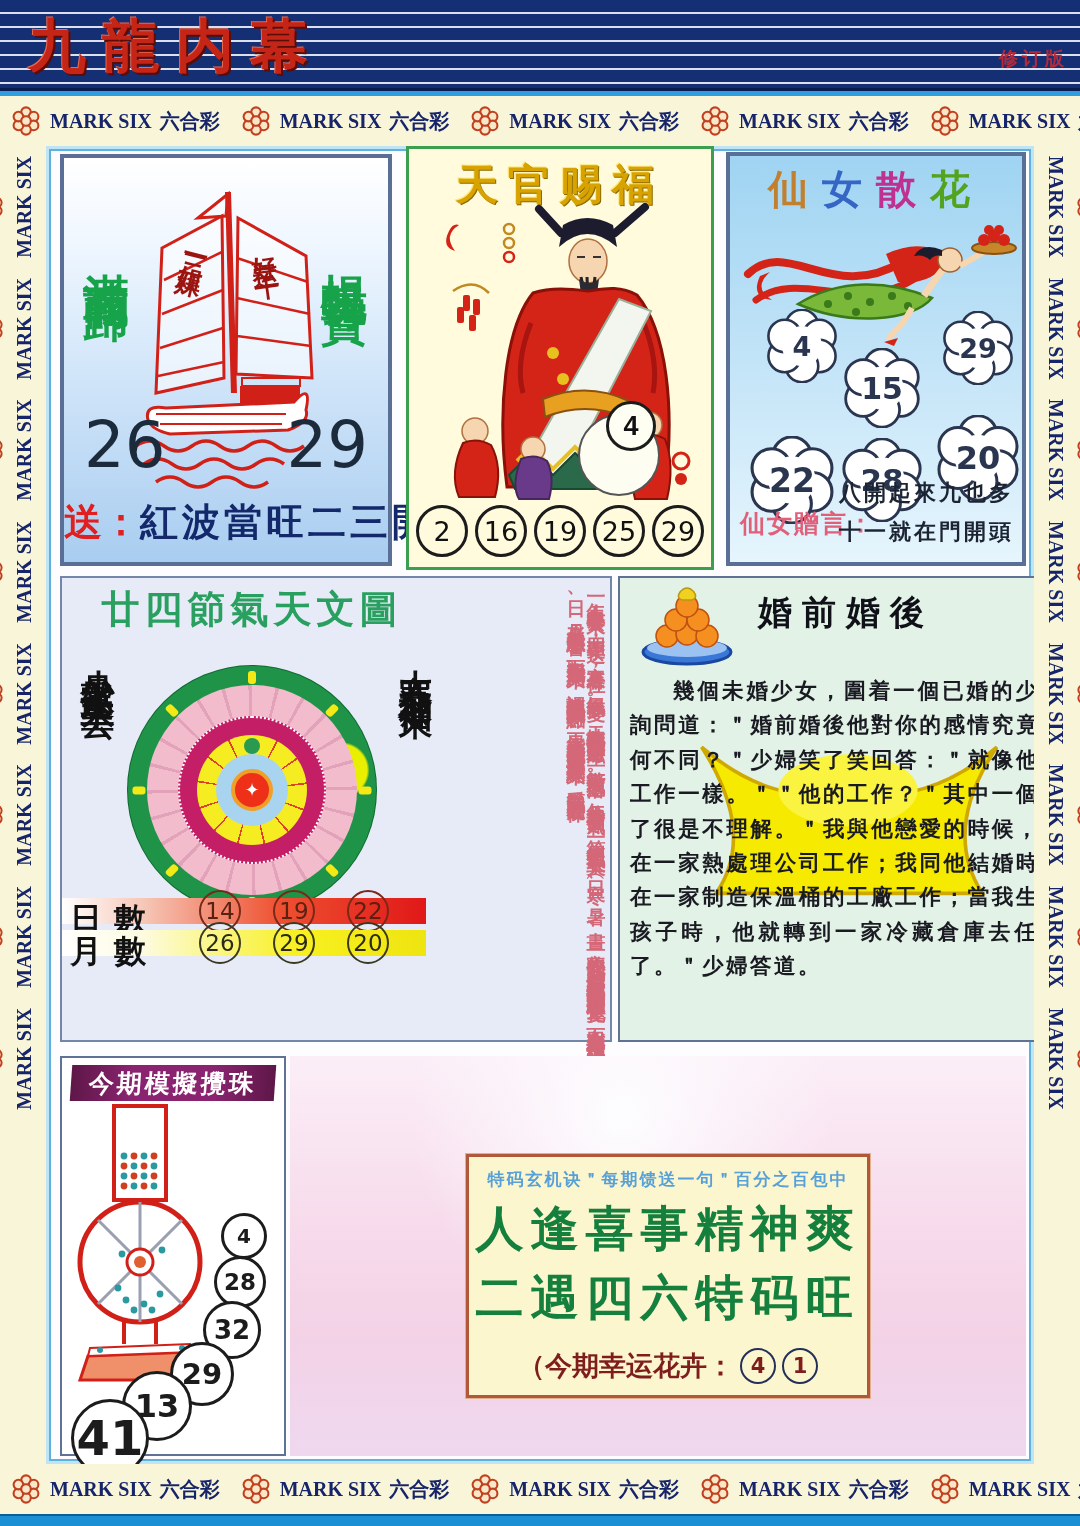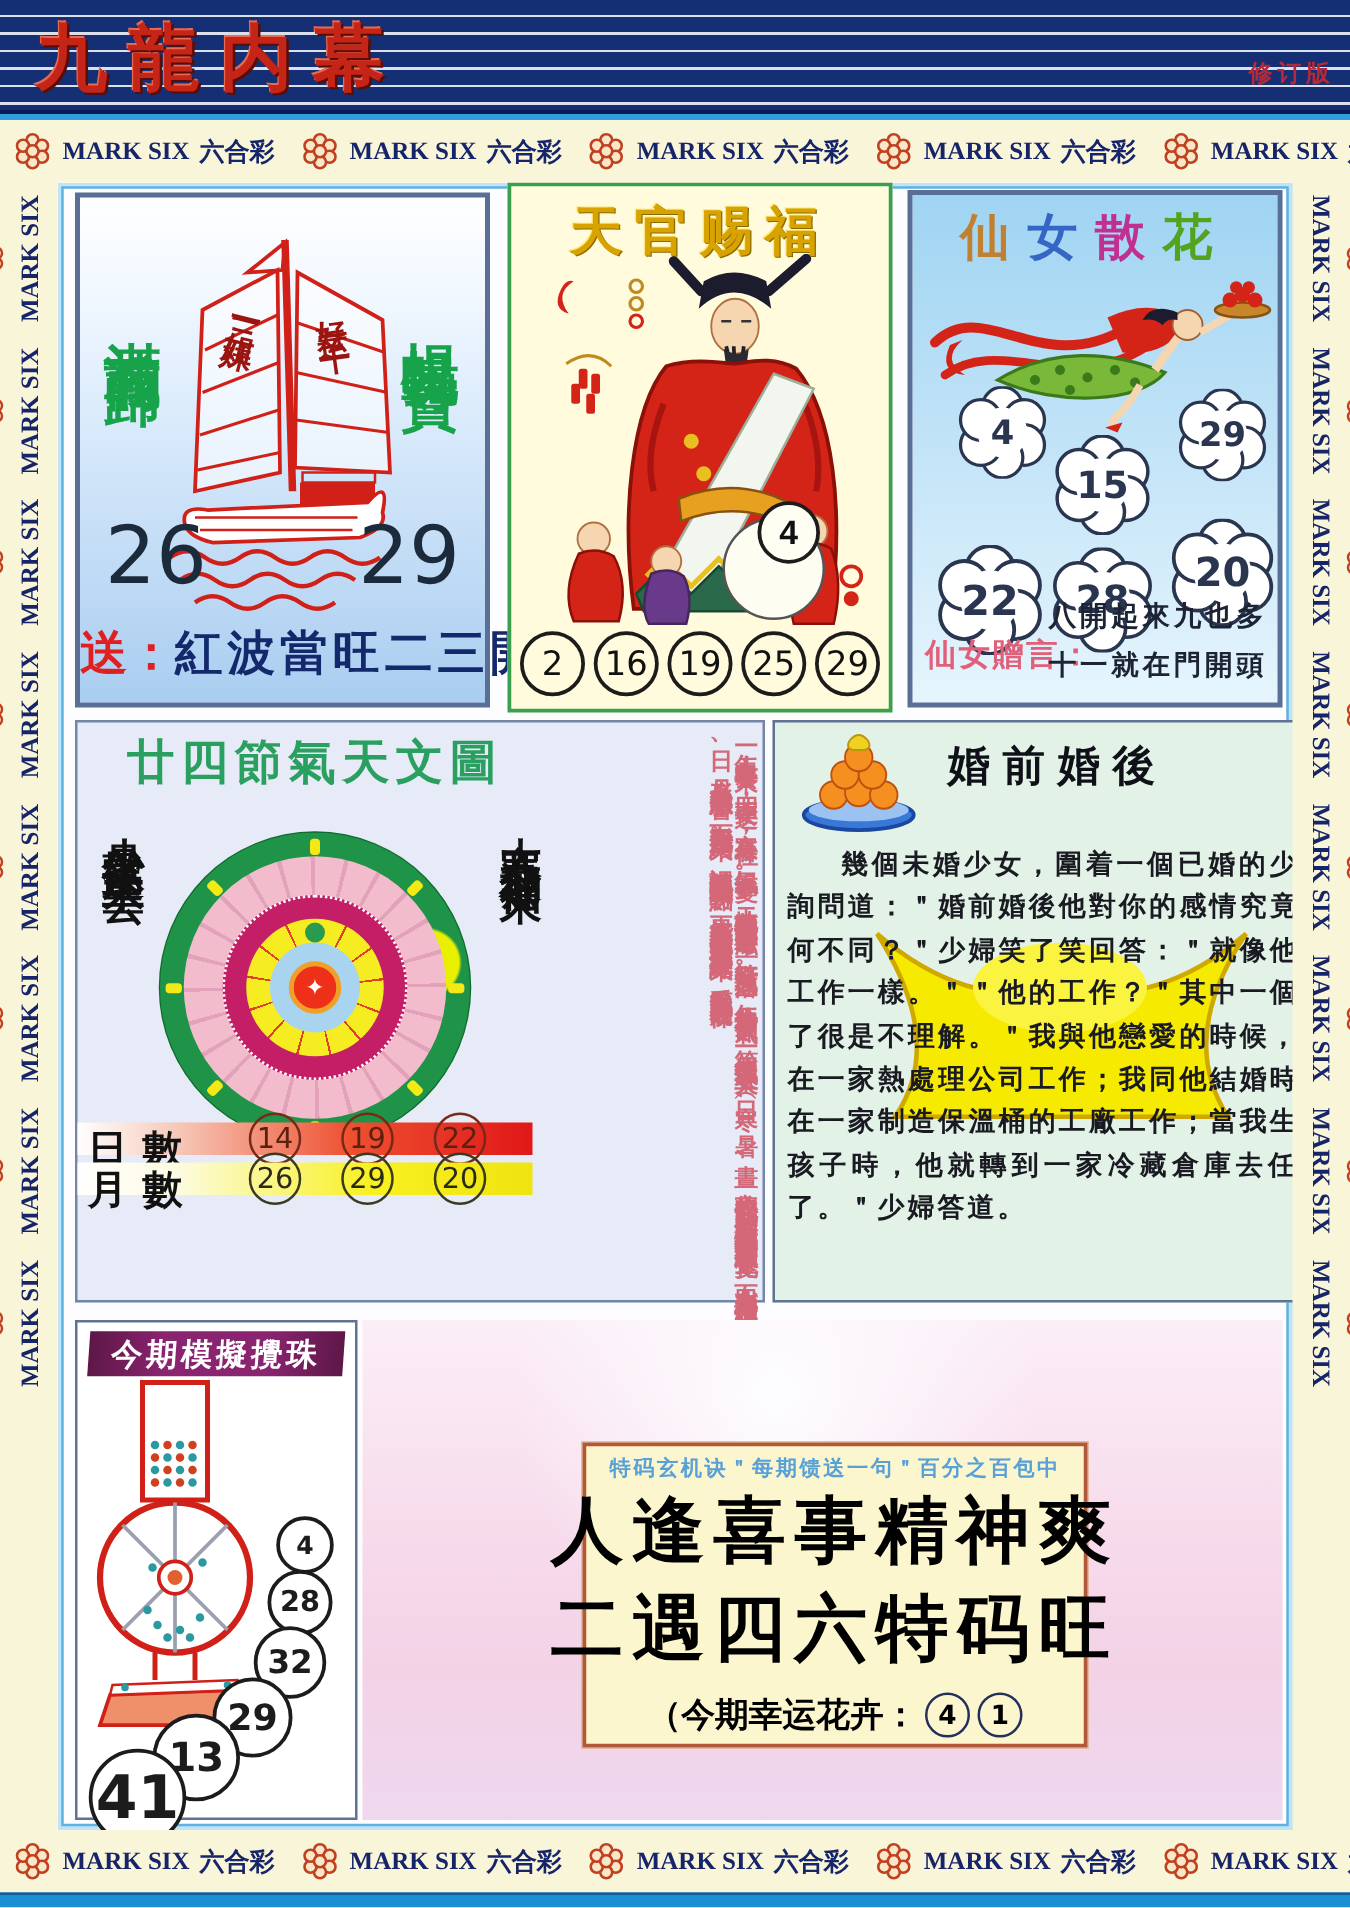--- a/index.html
+++ b/index.html
@@ -144,23 +144,23 @@
     font-family:"DejaVu Sans",sans-serif;z-index:2;}
 
   
   .bottom-panel{left:244px;top:910px;width:736px;height:400px;
     background:radial-gradient(circle at 45% 15%, #fdfdff 0%, rgba(253,253,255,0) 40%),
                linear-gradient(180deg,#fbeef7 0%,#f7dcec 40%,#f3d2e6 70%,#efd8ef 100%);}
   .fortune-box{position:absolute;left:176px;top:98px;width:404px;height:244px;background:#fcf6ce;
     border:3px solid #b05838;box-shadow:0 0 0 1px #e0b090;display:flex;flex-direction:column;
     align-items:center;justify-content:space-evenly;padding:6px 8px;box-sizing:border-box;}
   .tagline{color:#58a0d8;font-size:17px;font-weight:bold;letter-spacing:2px;white-space:nowrap;}
-  .fortune-line{font-family:"Liberation Serif",serif;font-size:58px;font-weight:800;color:#000000;
+  .fortune-line{font-family:"Liberation Serif",serif;font-size:48px;font-weight:800;color:#15803d;
     letter-spacing:7px;white-space:nowrap;}
-  .lucky-row{display:flex;align-items:center;gap:6px;color:#000000;font-size:27px;font-weight:bold;margin-top:12px;}
+  .lucky-row{display:flex;align-items:center;gap:6px;color:#7f1d1d;font-size:27px;font-weight:bold;margin-top:12px;}
   .lucky-num{width:32px;height:32px;border:2.5px solid #23305a;border-radius:50%;display:flex;
     align-items:center;justify-content:center;font-size:21px;font-family:"DejaVu Sans",sans-serif;}
 </style>
 </head>
 <body>
 
 <div class="page">
 
   <div class="header">
     <div class="header-right">

